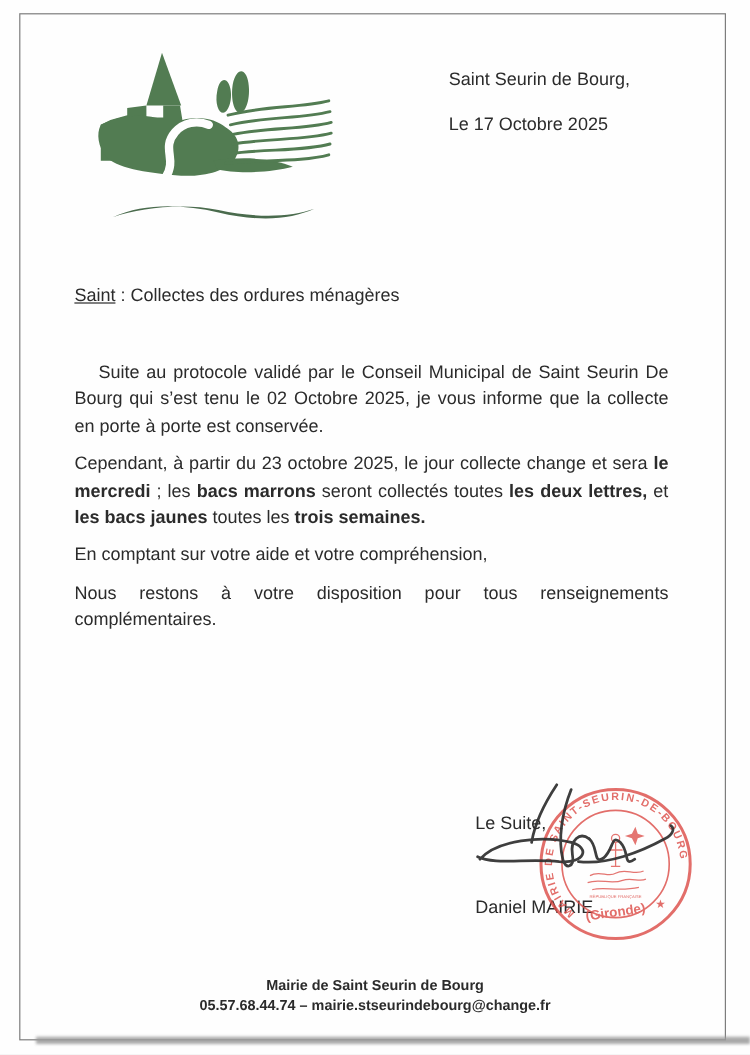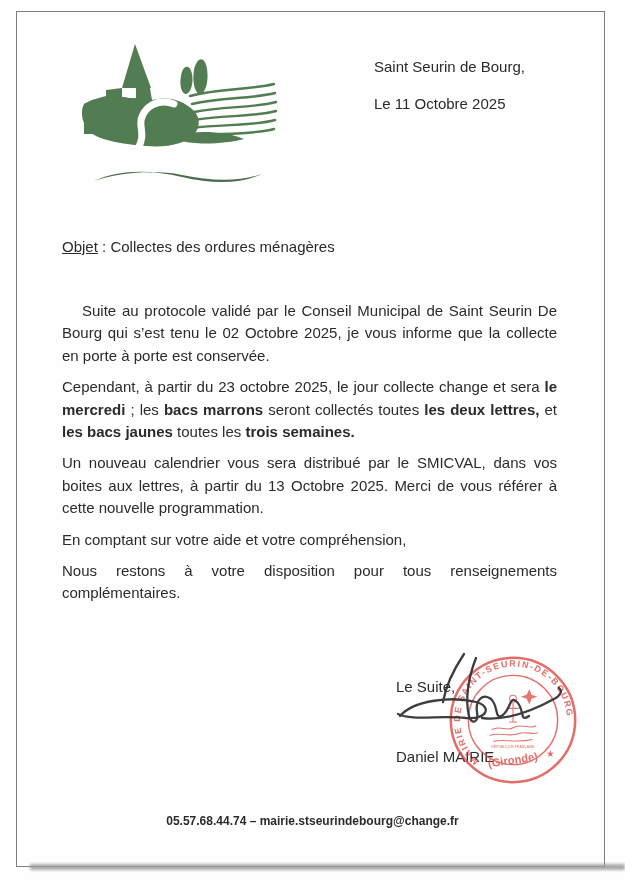--- a/index.html
+++ b/index.html
@@ -115,31 +115,30 @@
       </g>
     </svg>
     <svg class="logo-swoosh" width="172" height="20" viewBox="0 0 172 20">
       <path d="M2,14 C28,2 60,3 90,10 C124,18 150,16 170,7
                C150,14 122,15 90,8 C60,2 26,6 2,14 Z" fill="#4a6b4d"></path>
     </svg>
   </div>
 
   <div class="date-block">
     <div class="line">Saint Seurin de Bourg,</div>
-    <div class="line">Le 11 Octobre 2025</div>
+    <div class="line">Le 17 Octobre 2025</div>
   </div>
 
   <div class="subject">
-    <span class="u">Objet</span><span> : </span><span>Collectes des ordures ménagères</span>
+    <span class="u">Saint</span><span> : </span><span>Collectes des ordures ménagères</span>
   </div>
 
   <div class="body-text">
     <p class="indent"><span>Suite au protocole validé par le Conseil Municipal de Saint Seurin De Bourg qui s’est tenu le 02 Octobre 2025, je vous informe que la collecte en porte à porte est conservée.</span></p>
     <p><span>Cependant, à partir du 23 octobre 2025, le jour collecte change et sera </span><span class="b">le mercredi</span><span> ; les </span><span class="b">bacs marrons</span><span> seront collectés toutes </span><span class="b">les deux lettres,</span><span> et </span><span class="b">les bacs jaunes</span><span> toutes les </span><span class="b">trois semaines.</span></p>
-    <p><span>Un nouveau calendrier vous sera distribué par le SMICVAL, dans vos boites aux lettres, à partir du 13 Octobre 2025. Merci de vous référer à cette nouvelle programmation.</span></p>
     <p><span>En comptant sur votre aide et votre compréhension,</span></p>
     <p><span>Nous restons à votre disposition pour tous renseignements complémentaires.</span></p>
   </div>
 
   <div class="sig-title">Le Suite,</div>
   <div class="sig-name">Daniel MAIRIE</div>
 
   <svg class="stamp-svg" width="136" height="136" viewBox="0 0 140 140">
     <defs>
       <path id="ringPath" d="M70,125 A55,55 0 1,1 70.05,125.0005" fill="none"></path>
@@ -174,16 +173,17 @@
 
       <path d="M90,10 C82,30 79,52 83,68 C85,77 93,75 91,64 C89,52 97,45 105,51"></path>
 
       <path d="M105,51 C113,58 108,73 117,67 C126,59 123,47 131,54 C139,62 133,75 143,68"></path>
 
       <path d="M96,70 C120,73 148,62 168,51 C174,48 177,43 173,40"></path>
     </g>
   </svg>
 
   <div class="footer">
+    <div class="bold">Mairie de Saint Seurin de Bourg</div>
     <div class="bold">05.57.68.44.74 – mairie.stseurindebourg@change.fr</div>
   </div>
 
 </div>
 
 </body></html>

